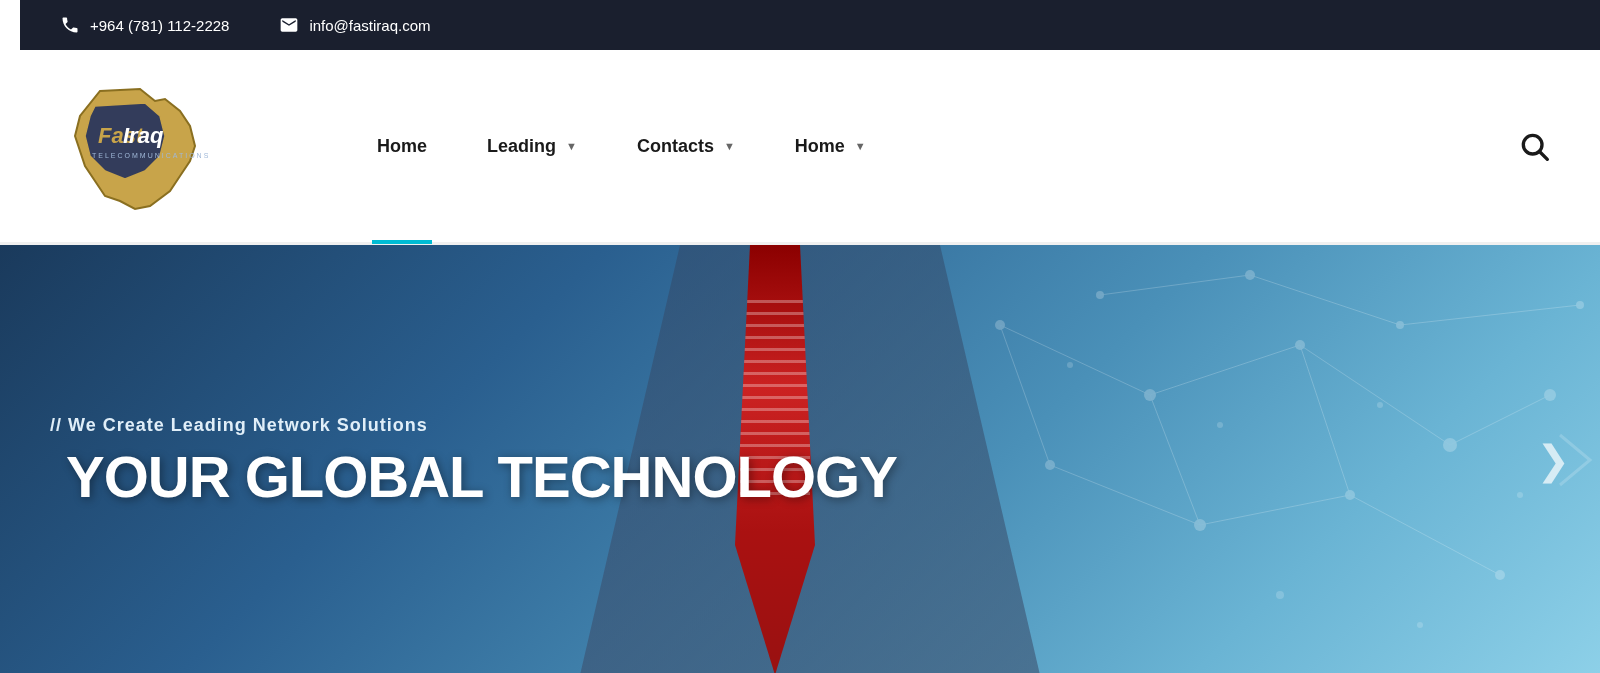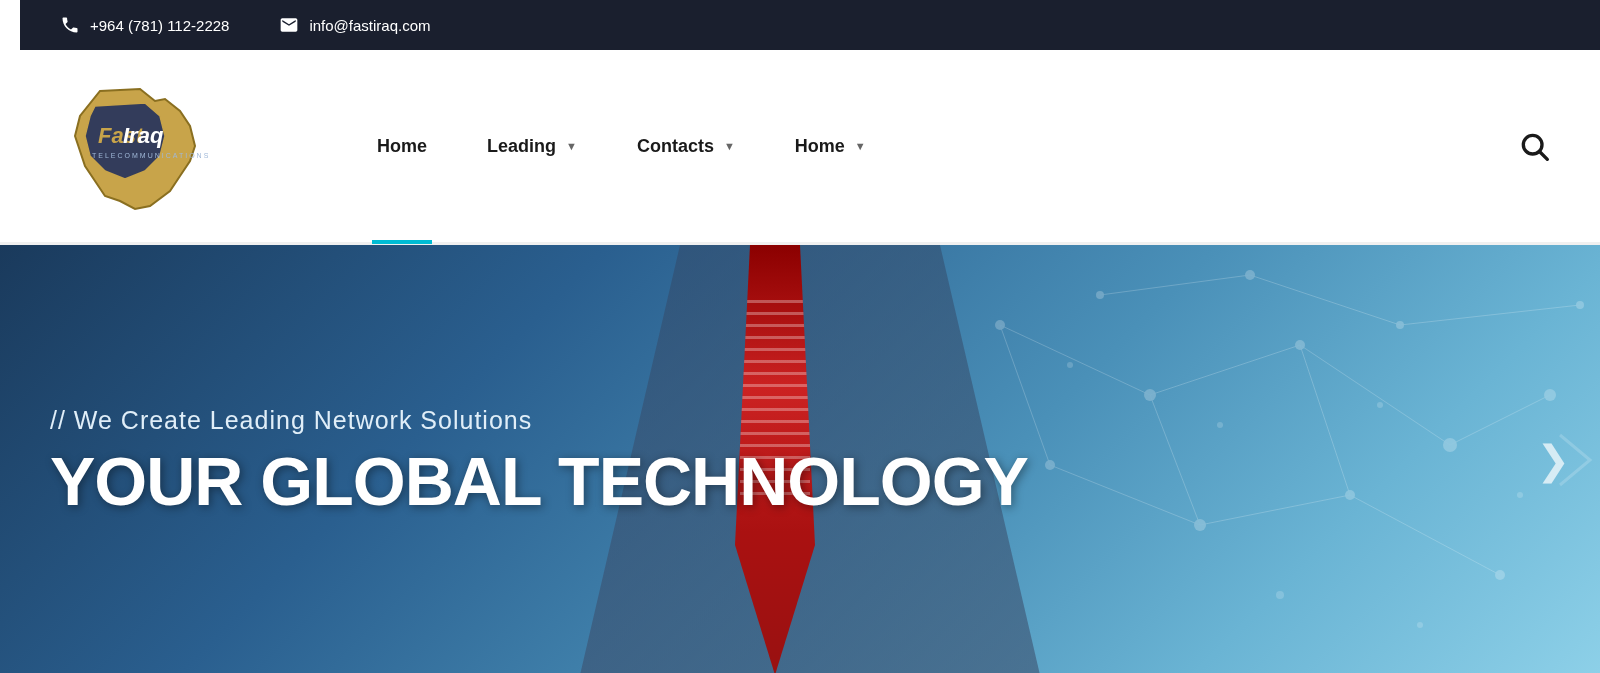--- a/index.html
+++ b/index.html
@@ -142,34 +142,35 @@
       );
     }
 
     .hero-content {
       position: relative;
       z-index: 10;
       padding: 0 50px;
       color: white;
     }
     .hero-subtitle {
-      font-size: 25px;
-      font-weight: 400;
+      font-size: 18px;
+      font-weight: 700;
       margin-bottom: 12px;
       color: #e0eef8;
       letter-spacing: 1px;
     }
     .hero-title {
-      font-size: 68px;
+      font-size: 58px;
       font-weight: 900;
       color: #ffffff;
       line-height: 1;
       text-transform: uppercase;
       letter-spacing: -1px;
       text-shadow: 2px 2px 10px rgba(0,0,0,0.4);
+      margin-left: 16px;
     }
 
     
     .hero-arrow {
       position: absolute;
       right: 30px;
       top: 50%;
       transform: translateY(-50%);
       z-index: 10;
       color: rgba(255,255,255,0.7);

